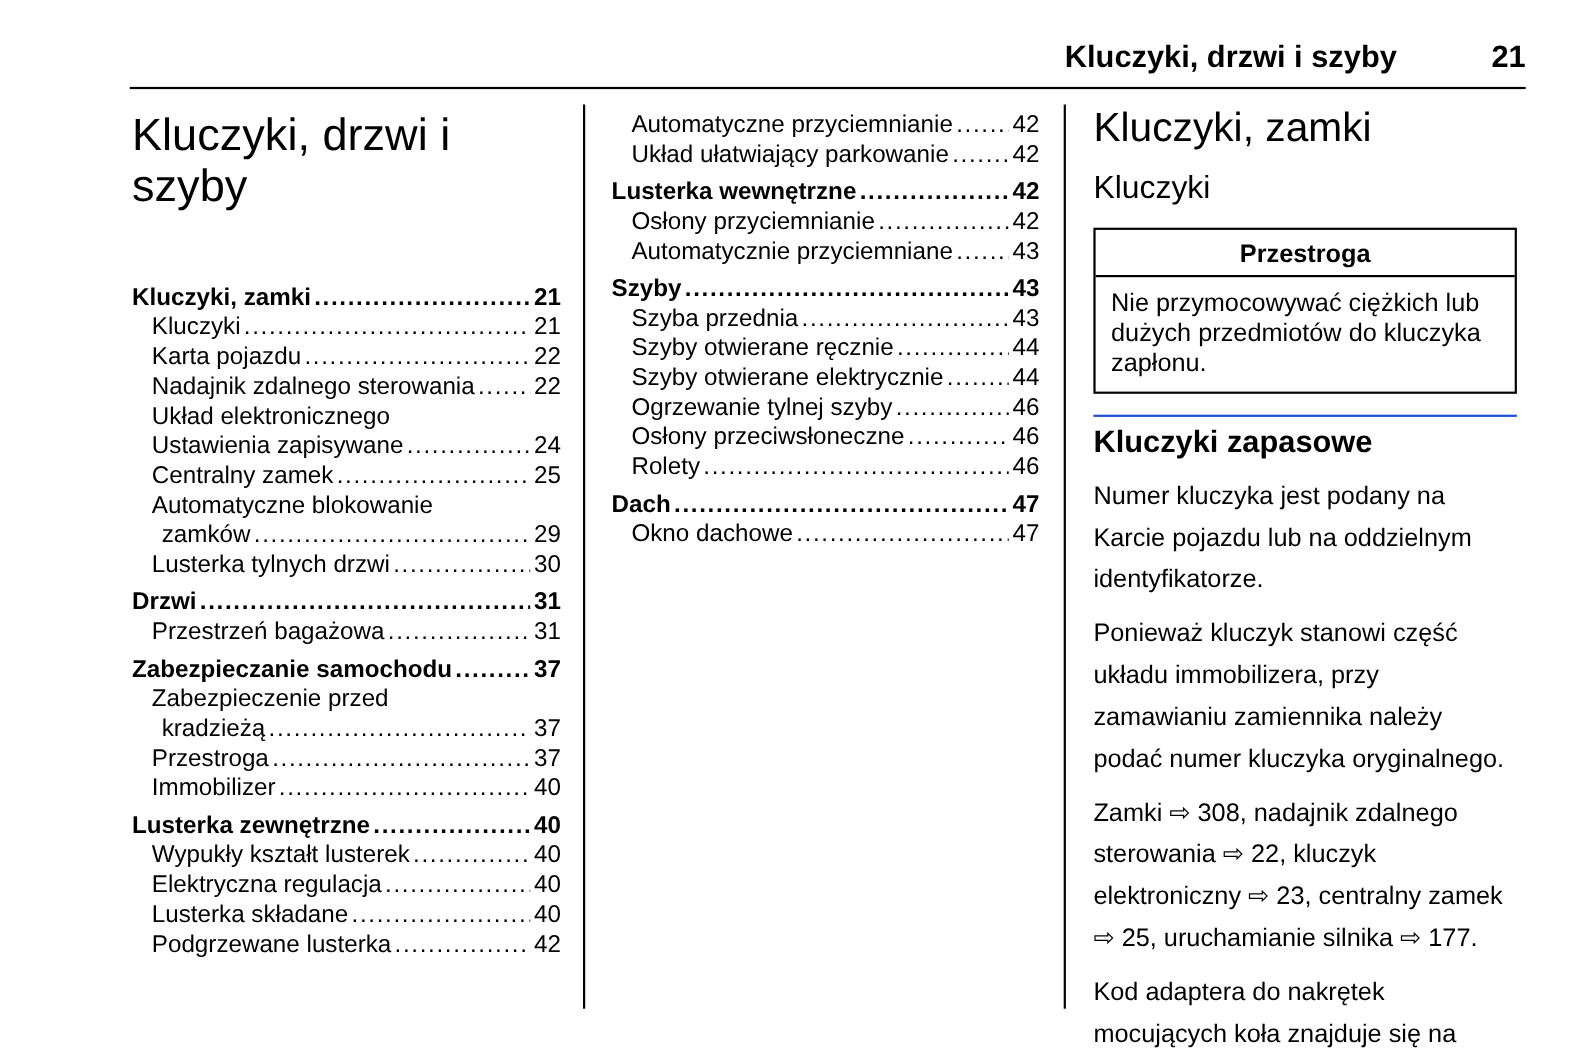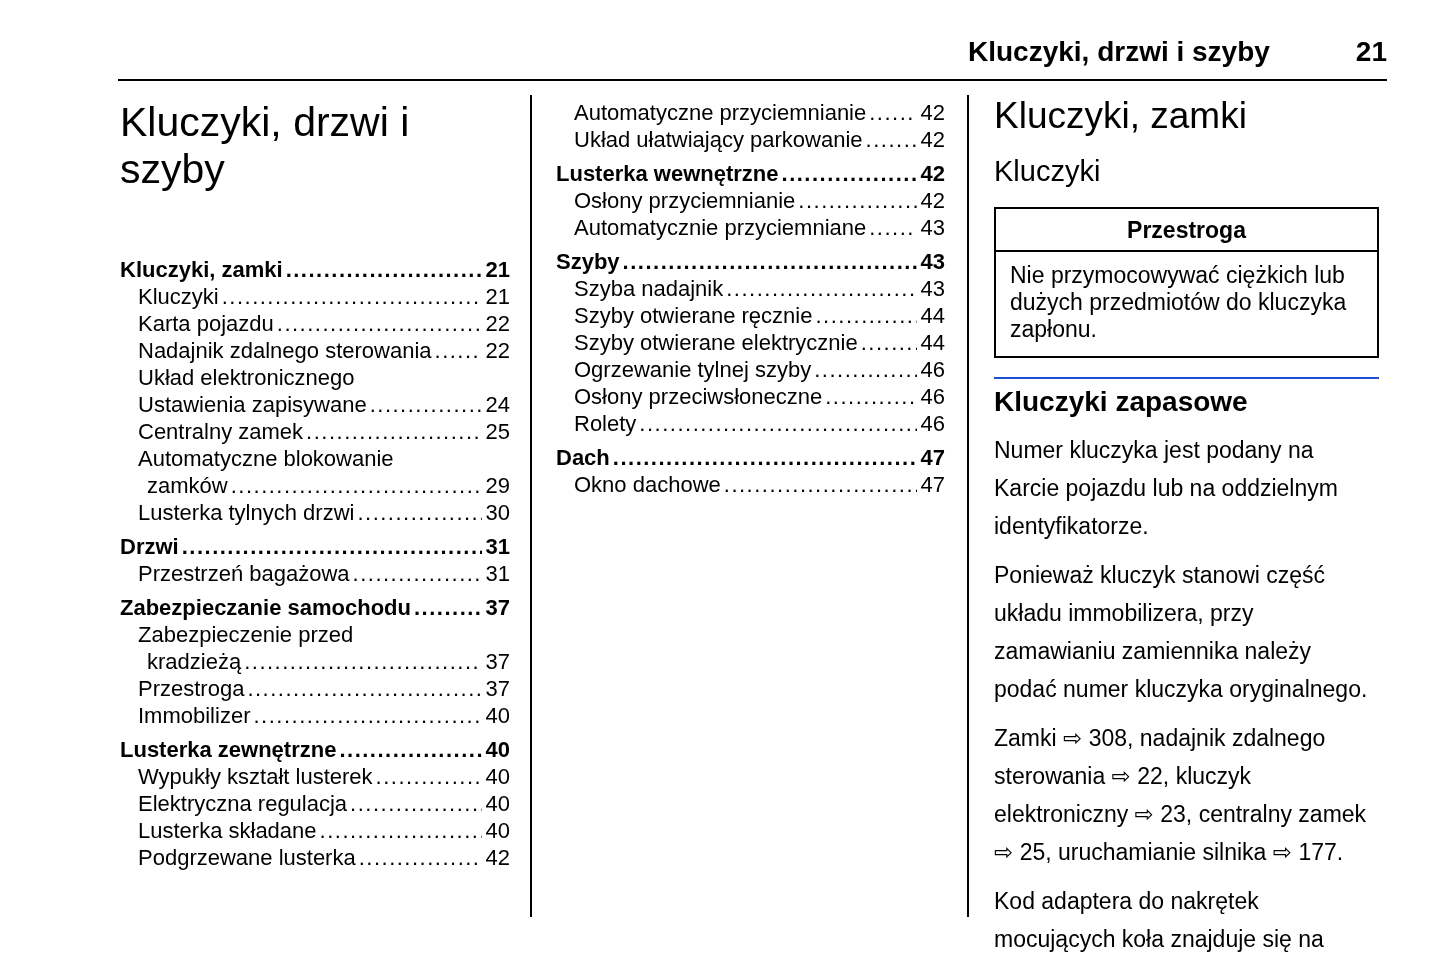--- a/index.html
+++ b/index.html
@@ -210,21 +210,21 @@
         <span class="toc-label">Automatycznie przyciemniane</span>
         <span class="toc-dots"></span>
         <span class="toc-page">43</span>
       </div>
       <div class="toc-row toc-top">
         <span class="toc-label">Szyby</span>
         <span class="toc-dots"></span>
         <span class="toc-page">43</span>
       </div>
       <div class="toc-row toc-sub">
-        <span class="toc-label">Szyba nadajnik</span>
+        <span class="toc-label">Szyba przednia</span>
         <span class="toc-dots"></span>
         <span class="toc-page">43</span>
       </div>
       <div class="toc-row toc-sub">
         <span class="toc-label">Szyby otwierane ręcznie</span>
         <span class="toc-dots"></span>
         <span class="toc-page">44</span>
       </div>
       <div class="toc-row toc-sub">
         <span class="toc-label">Szyby otwierane elektrycznie</span>

